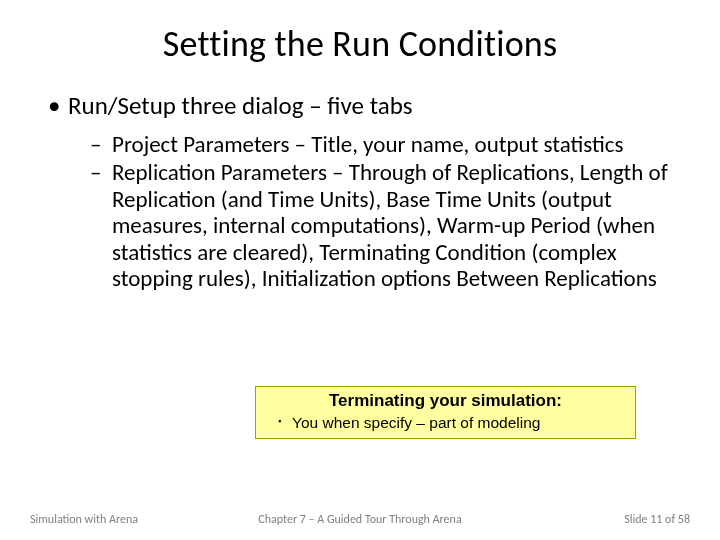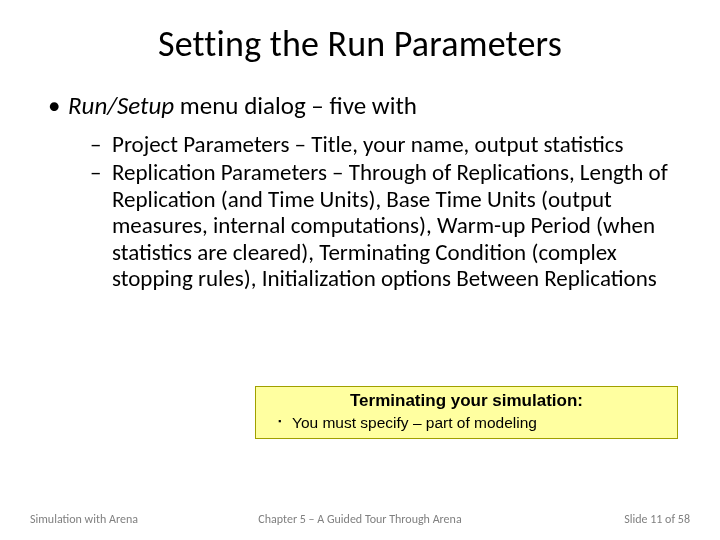--- a/index.html
+++ b/index.html
@@ -2,55 +2,55 @@
 <html><head>
 <meta charset="utf-8">
 <style>
   * { box-sizing: border-box; margin: 0; padding: 0; }
   html, body { width: 720px; height: 540px; background: #fff; font-family: Calibri, Arial, sans-serif; color: #000; overflow: hidden; }
   .slide { position: relative; width: 720px; height: 540px; padding: 10px 40px 0 40px; }
   .title { font-size: 36px; font-weight: 400; text-align: center; margin-top: 12px; margin-bottom: 26px; letter-spacing: 0.2px; }
   .lvl1 { list-style: none; padding-left: 8px; }
   .lvl1 > li { font-size: 25px; line-height: 1.15; margin-bottom: 10px; position: relative; padding-left: 20px; }
   .lvl1 > li::before { content: "•"; position: absolute; left: 0; top: 0; font-size: 25px; }
-  .italic-part { font-style: italic; }
+  .italic-part { }
   .lvl2 { list-style: none; padding-left: 22px; margin-top: 10px; }
   .lvl2 > li { font-size: 23px; line-height: 1.15; margin-bottom: 2px; position: relative; padding-left: 22px; }
   .lvl2 > li::before { content: "–"; position: absolute; left: 0; top: 0; }
-  .callout { position: absolute; left: 255px; top: 386px; width: 423px; background: #ffffa0; border: 0.5px solid #a0a000; padding: 4px 8px 6px 8px; font-family: Arial, sans-serif; }
+  .callout { position: absolute; left: 255px; top: 386px; width: 381px; background: #ffffa0; border: 0.5px solid #a0a000; padding: 4px 8px 6px 8px; font-family: Arial, sans-serif; }
   .callout-title { font-size: 17px; font-weight: bold; text-align: center; margin-bottom: 2px; }
   .callout-list { list-style: none; padding-left: 14px; }
   .callout-list > li { font-size: 15.5px; line-height: 1.25; position: relative; padding-left: 14px; }
   .callout-list > li::before { content: "▪"; position: absolute; left: 0; top: 3px; font-size: 9px; }
   .footer { position: absolute; bottom: 14px; left: 0; width: 100%; display: flex; justify-content: space-between; padding: 0 30px; font-size: 12px; color: #808080; font-family: Calibri, Arial, sans-serif; }
   .footer-center { position: absolute; left: 50%; transform: translateX(-50%); }
 </style>
 </head>
 <body>
 
 <div class="slide">
 
-  <h1 class="title">Setting the Run Parameters</h1>
+  <h1 class="title">Setting the Run Conditions</h1>
 
   <ul class="lvl1">
     <li>
-      <span class="italic-part">Run/Setup</span><span> menu dialog – five with</span>
+      <span class="italic-part">Run/Setup</span><span> three dialog – five tabs</span>
       <ul class="lvl2">
         <li>Project Parameters – Title, your name, output statistics</li>
         <li>Replication Parameters – Through of Replications, Length of Replication (and Time Units), Base Time Units (output measures, internal computations), Warm-up Period (when statistics are cleared), Terminating Condition (complex stopping rules), Initialization options Between Replications</li>
       </ul>
     </li>
   </ul>
 
   <div class="callout">
     <div class="callout-title">Terminating your simulation:</div>
     <ul class="callout-list">
-      <li>You must specify – part of modeling</li>
+      <li>You when specify – part of modeling</li>
     </ul>
   </div>
 
   <div class="footer">
     <span>Simulation with Arena</span>
-    <span class="footer-center">Chapter 5 – A Guided Tour Through Arena</span>
+    <span class="footer-center">Chapter 7 – A Guided Tour Through Arena</span>
     <span>Slide 11 of 58</span>
   </div>
 
 </div>
 
 </body></html>

